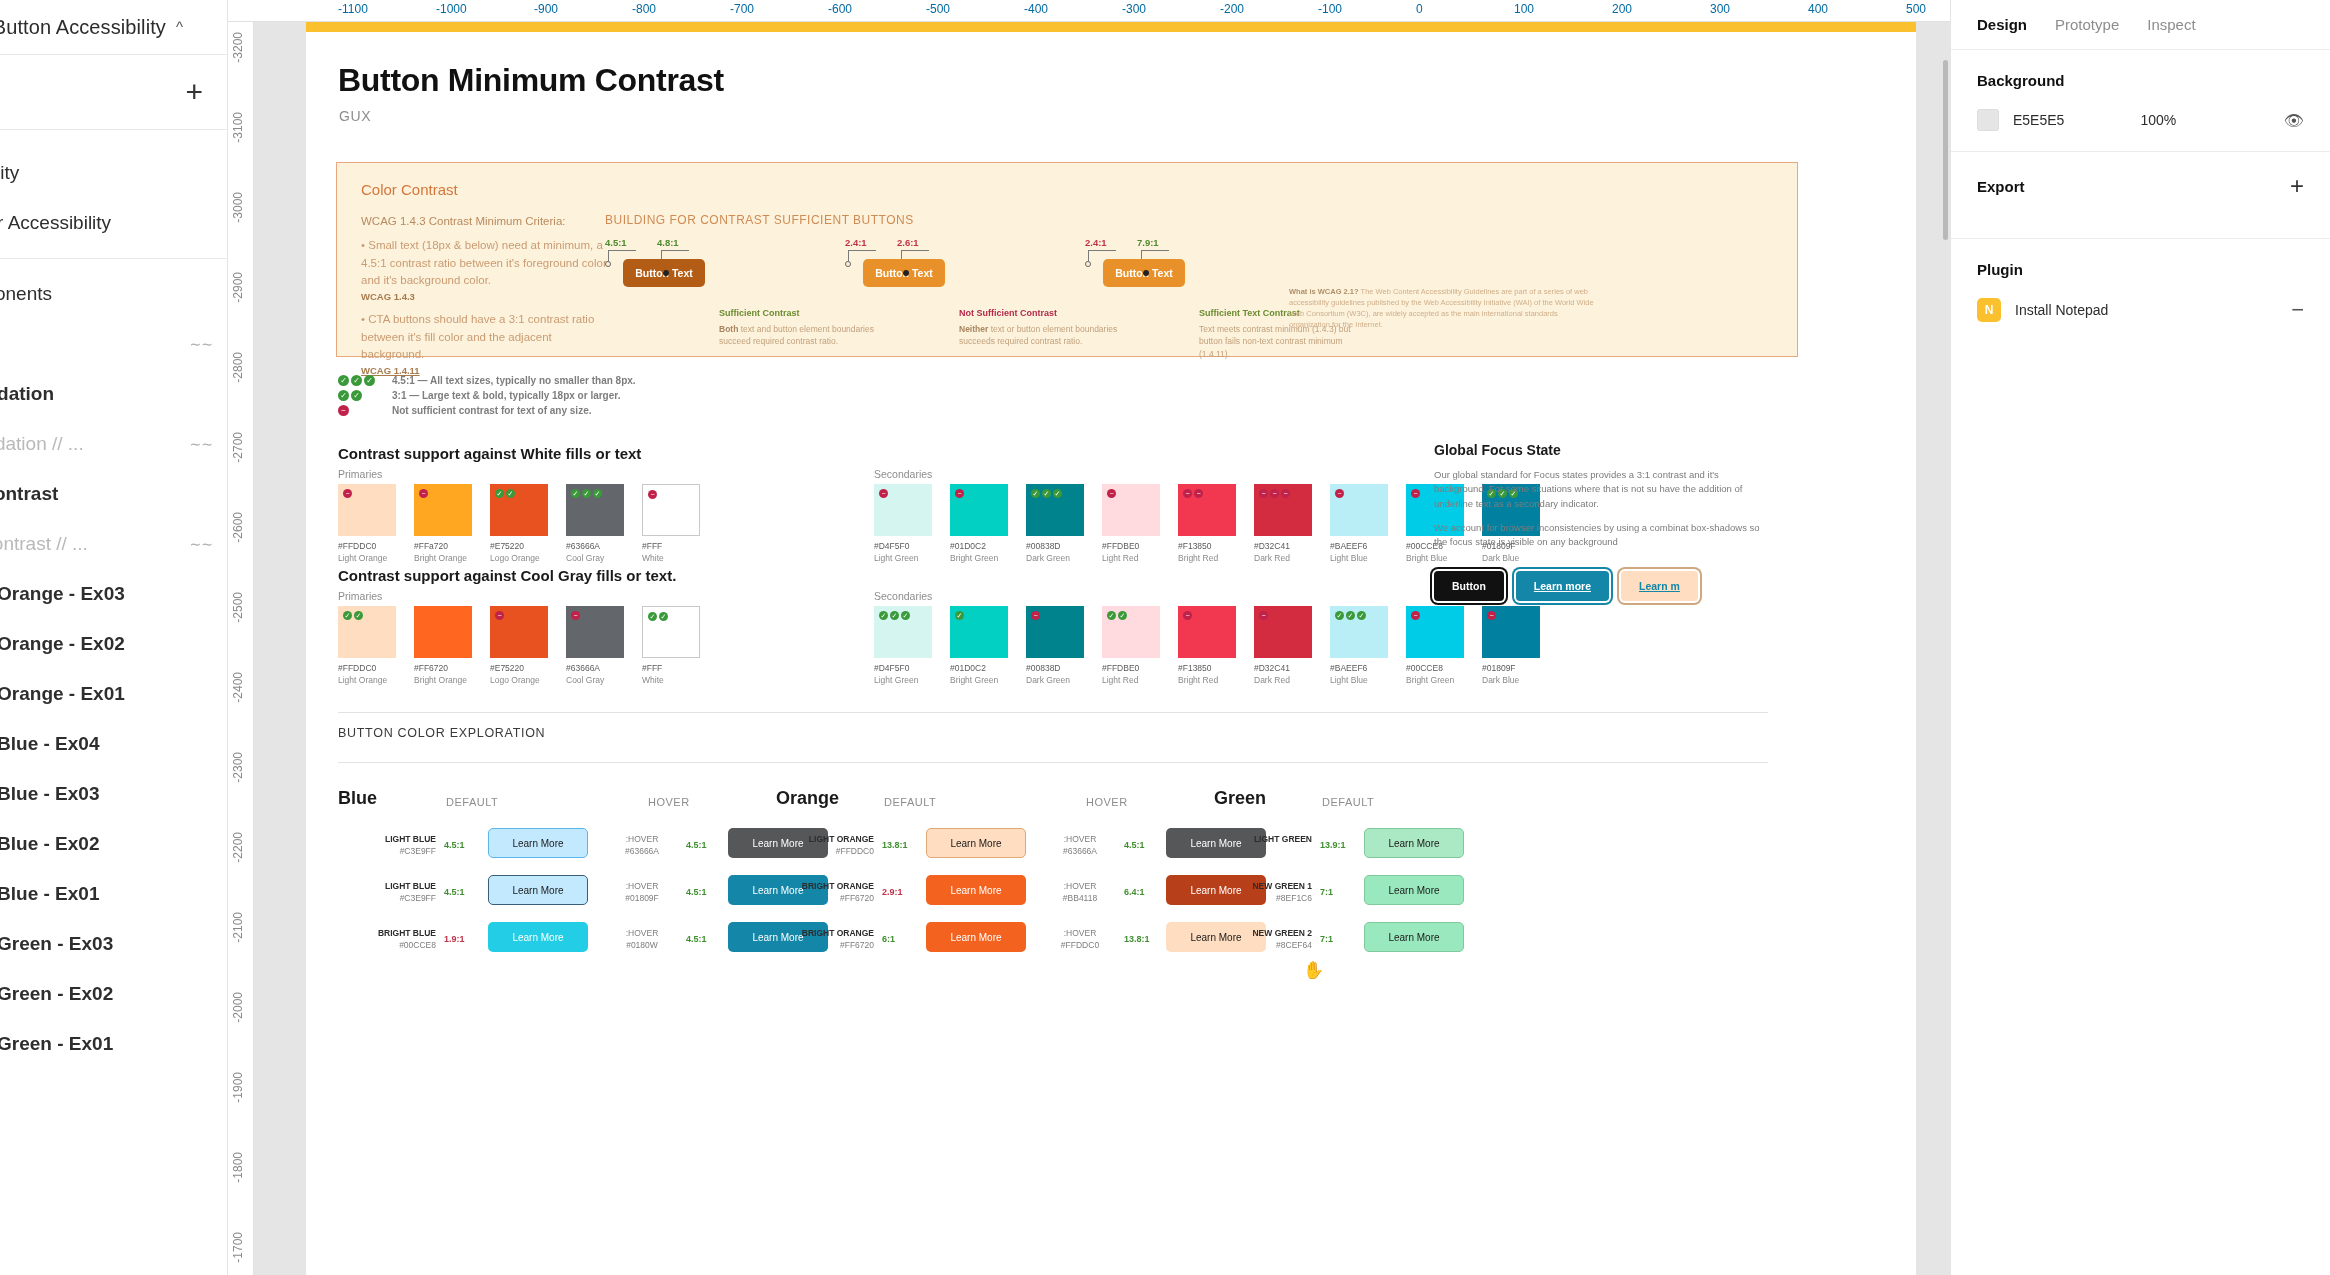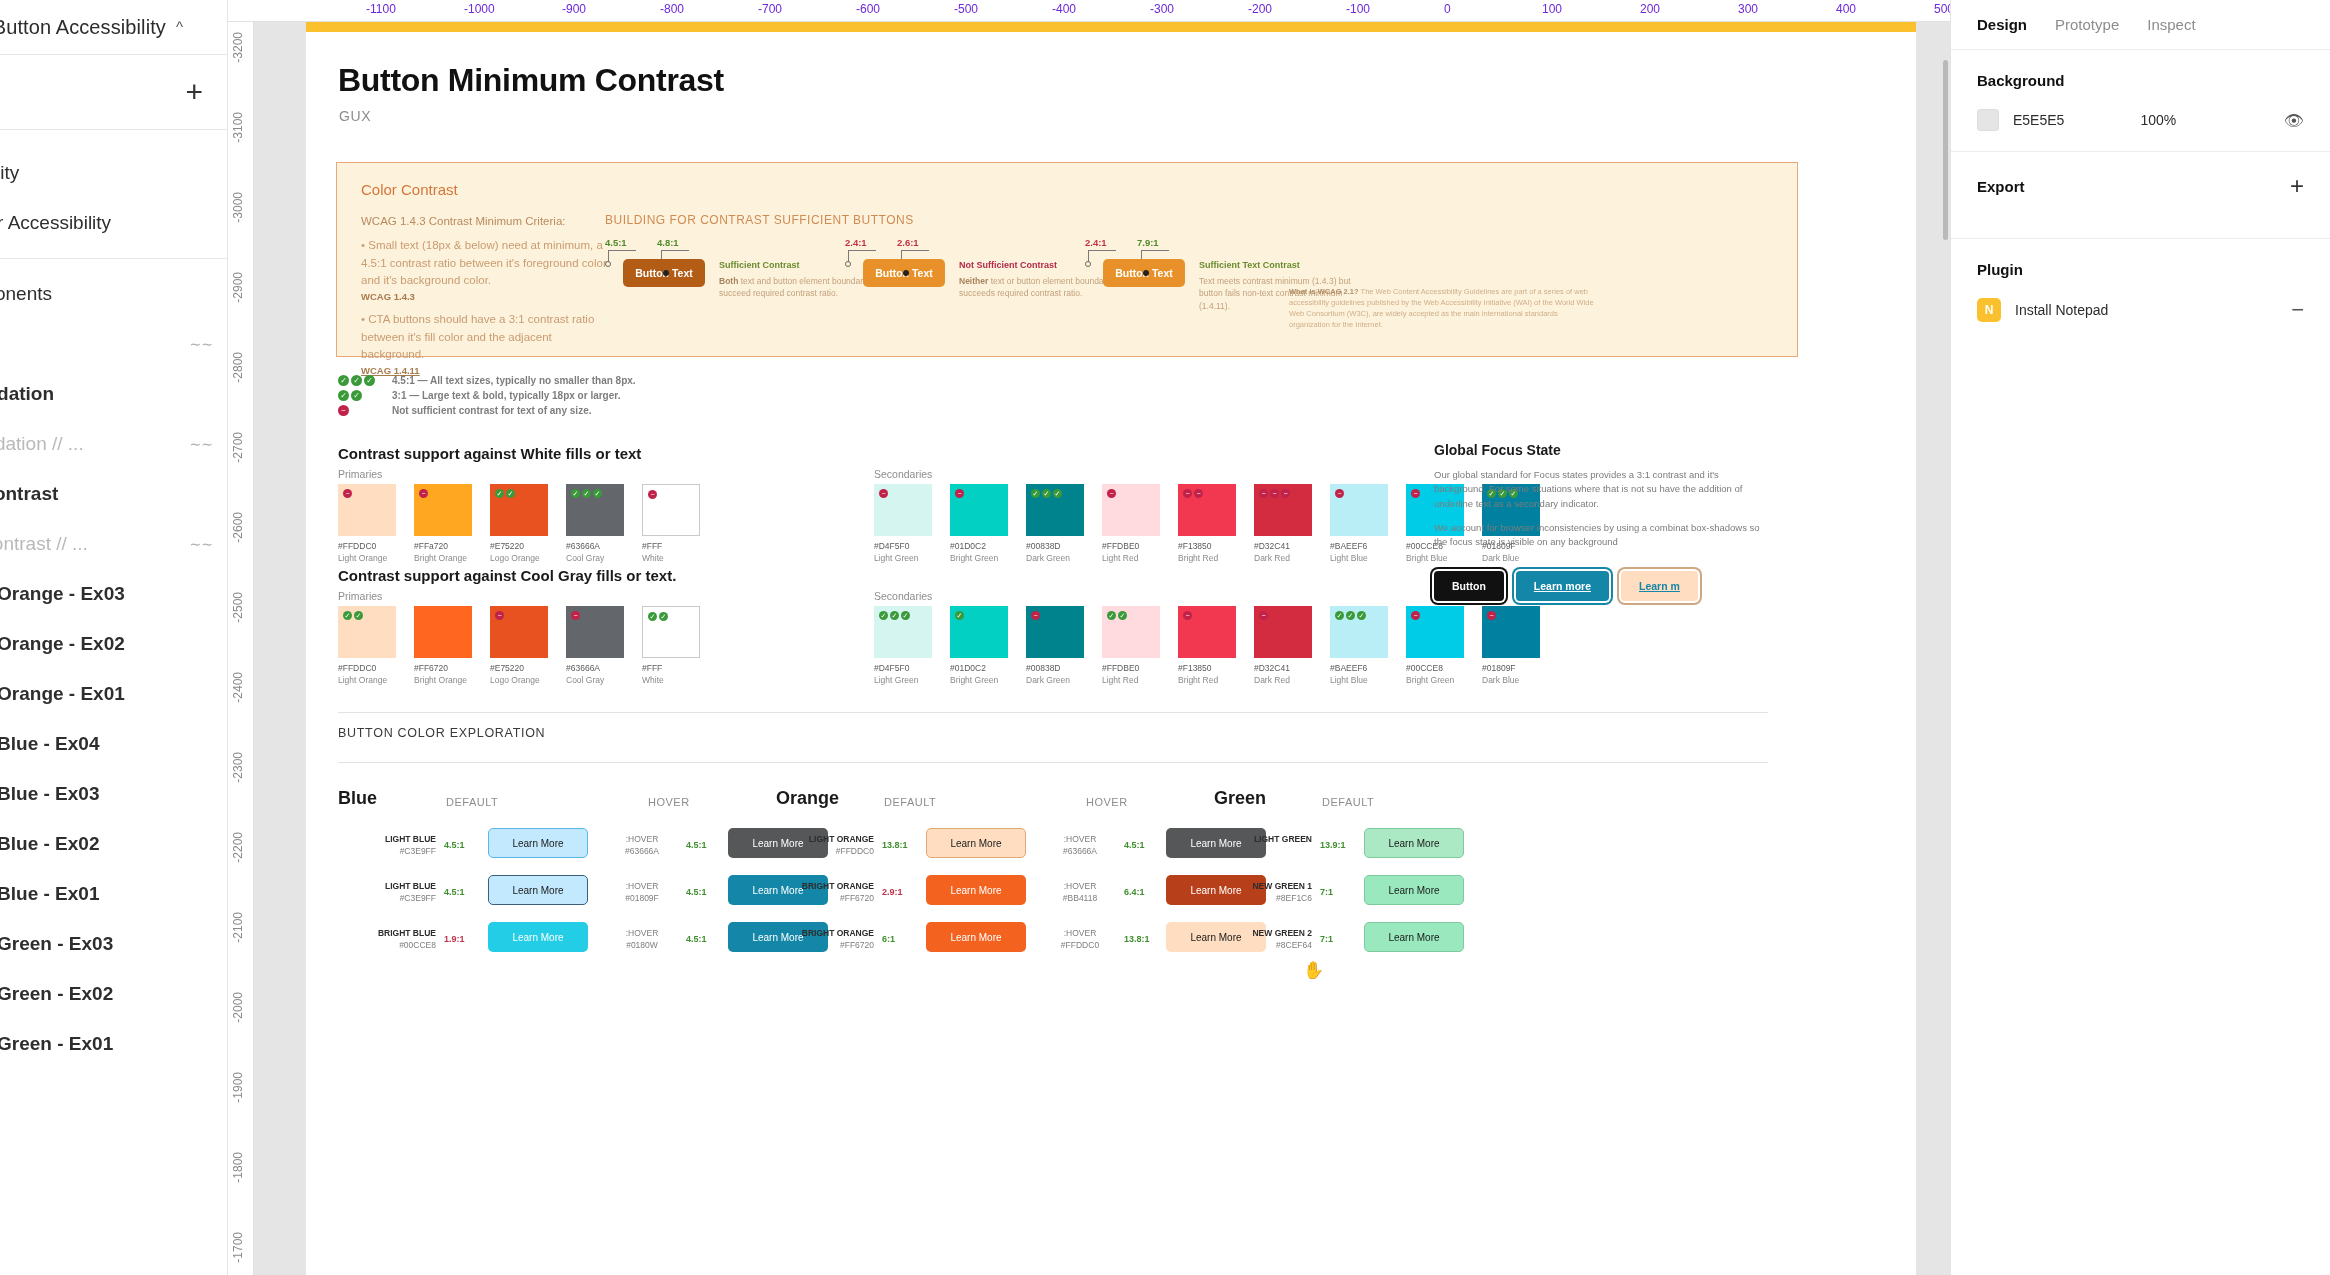--- a/index.html
+++ b/index.html
@@ -18,21 +18,21 @@
   .sb-item { height:50px; display:flex; align-items:center; padding-left:0; padding-right:14px; white-space:nowrap; position:relative; }
   .sb-item .lbl { font-size:19px; color:#2e2e2e; margin-left:-42px; }
   .sb-item.dim .lbl { color:#b9b9b9; }
   .sb-item.bold .lbl { font-weight:700; }
   .sb-item .eye { margin-left:auto; color:#b0b0b0; font-size:14px; }
   .sb-div { height:1px; background:#e8e8e8; margin:10px 0; }
 
   
   .canvas-wrap { position:relative; flex:1; height:1275px; background:#e5e5e5; overflow:hidden; }
   .ruler-h { position:absolute; left:0; top:0; right:0; height:22px; background:#fff; border-bottom:1px solid #e0e0e0; z-index:40; }
-  .ruler-h .tick { position:absolute; top:2px; font-size:12px; color:#6d28d9;margin-left:28px; }
+  .ruler-h .tick { position:absolute; top:2px; font-size:12px; color:#0369a1; }
   .ruler-v { position:absolute; left:0; top:22px; width:26px; bottom:0; background:#fff; border-right:1px solid #e0e0e0; z-index:39; }
   .ruler-v .tick { position:absolute; left:3px; font-size:12px; color:#8a8a8a; writing-mode:vertical-rl; transform:rotate(180deg); }
 
   .canvas { position:absolute; left:26px; top:22px; right:0; bottom:0; background:#e5e5e5; overflow:hidden; }
   .frame { position:absolute; left:52px; top:0; width:1610px; bottom:-40px; background:#fff; }
   .frame-bar { position:absolute; left:0; top:0; width:100%; height:10px; background:#fbc02d; }
 
   .f-title { position:absolute; left:32px; top:40px; font-size:32px; font-weight:700; color:#111; letter-spacing:-.3px; }
   .f-sub { position:absolute; left:33px; top:86px; font-size:14px; color:#8d8d8d; letter-spacing:.6px; }
 
@@ -49,21 +49,21 @@
 
   .bc-head { position:absolute; left:268px; top:50px; font-size:12px; color:#d08a52; letter-spacing:.5px; }
   .bgroup { position:absolute; top:74px; }
   .ratio { position:absolute; font-size:9.5px; font-weight:600; }
   .ratio.ok { color:#4f8a2e; }
   .ratio.bad { color:#c0324a; }
   .leg { position:absolute; border-left:1px solid #7a7a7a; border-top:1px solid #7a7a7a; }
   .dot { position:absolute; width:6px; height:6px; border:1px solid #666; border-radius:50%; background:#fdf3dd; }
   .dotF { position:absolute; width:6px; height:6px; border-radius:50%; background:#222; }
   .btn-ex { position:absolute; border-radius:5px; color:#fff; font-size:10.5px; font-weight:700; display:flex; align-items:center; justify-content:center; }
-  .b-desc { position:absolute; width:160px; font-size:8.5px; line-height:1.45; color:#c2a07c; }
+  .b-desc { position:absolute; width:160px; font-size:8.5px; line-height:1.45; color:#c2a07c;margin-top:48px; }
   .b-desc .t { font-weight:700; font-size:9px; display:block; margin-bottom:3px; }
   .b-desc b { color:#a8855f; }
 
   .wcag21 { position:absolute; left:952px; top:124px; width:310px; font-size:7.5px; line-height:1.45; color:#cfae89; }
   .wcag21 b { color:#b08f67; }
 
   
   .lg { position:absolute; left:32px; }
   .lg .row { display:flex; align-items:center; height:13px; margin-bottom:2px; }
   .lg .chips { width:48px; display:flex; gap:2px; }

